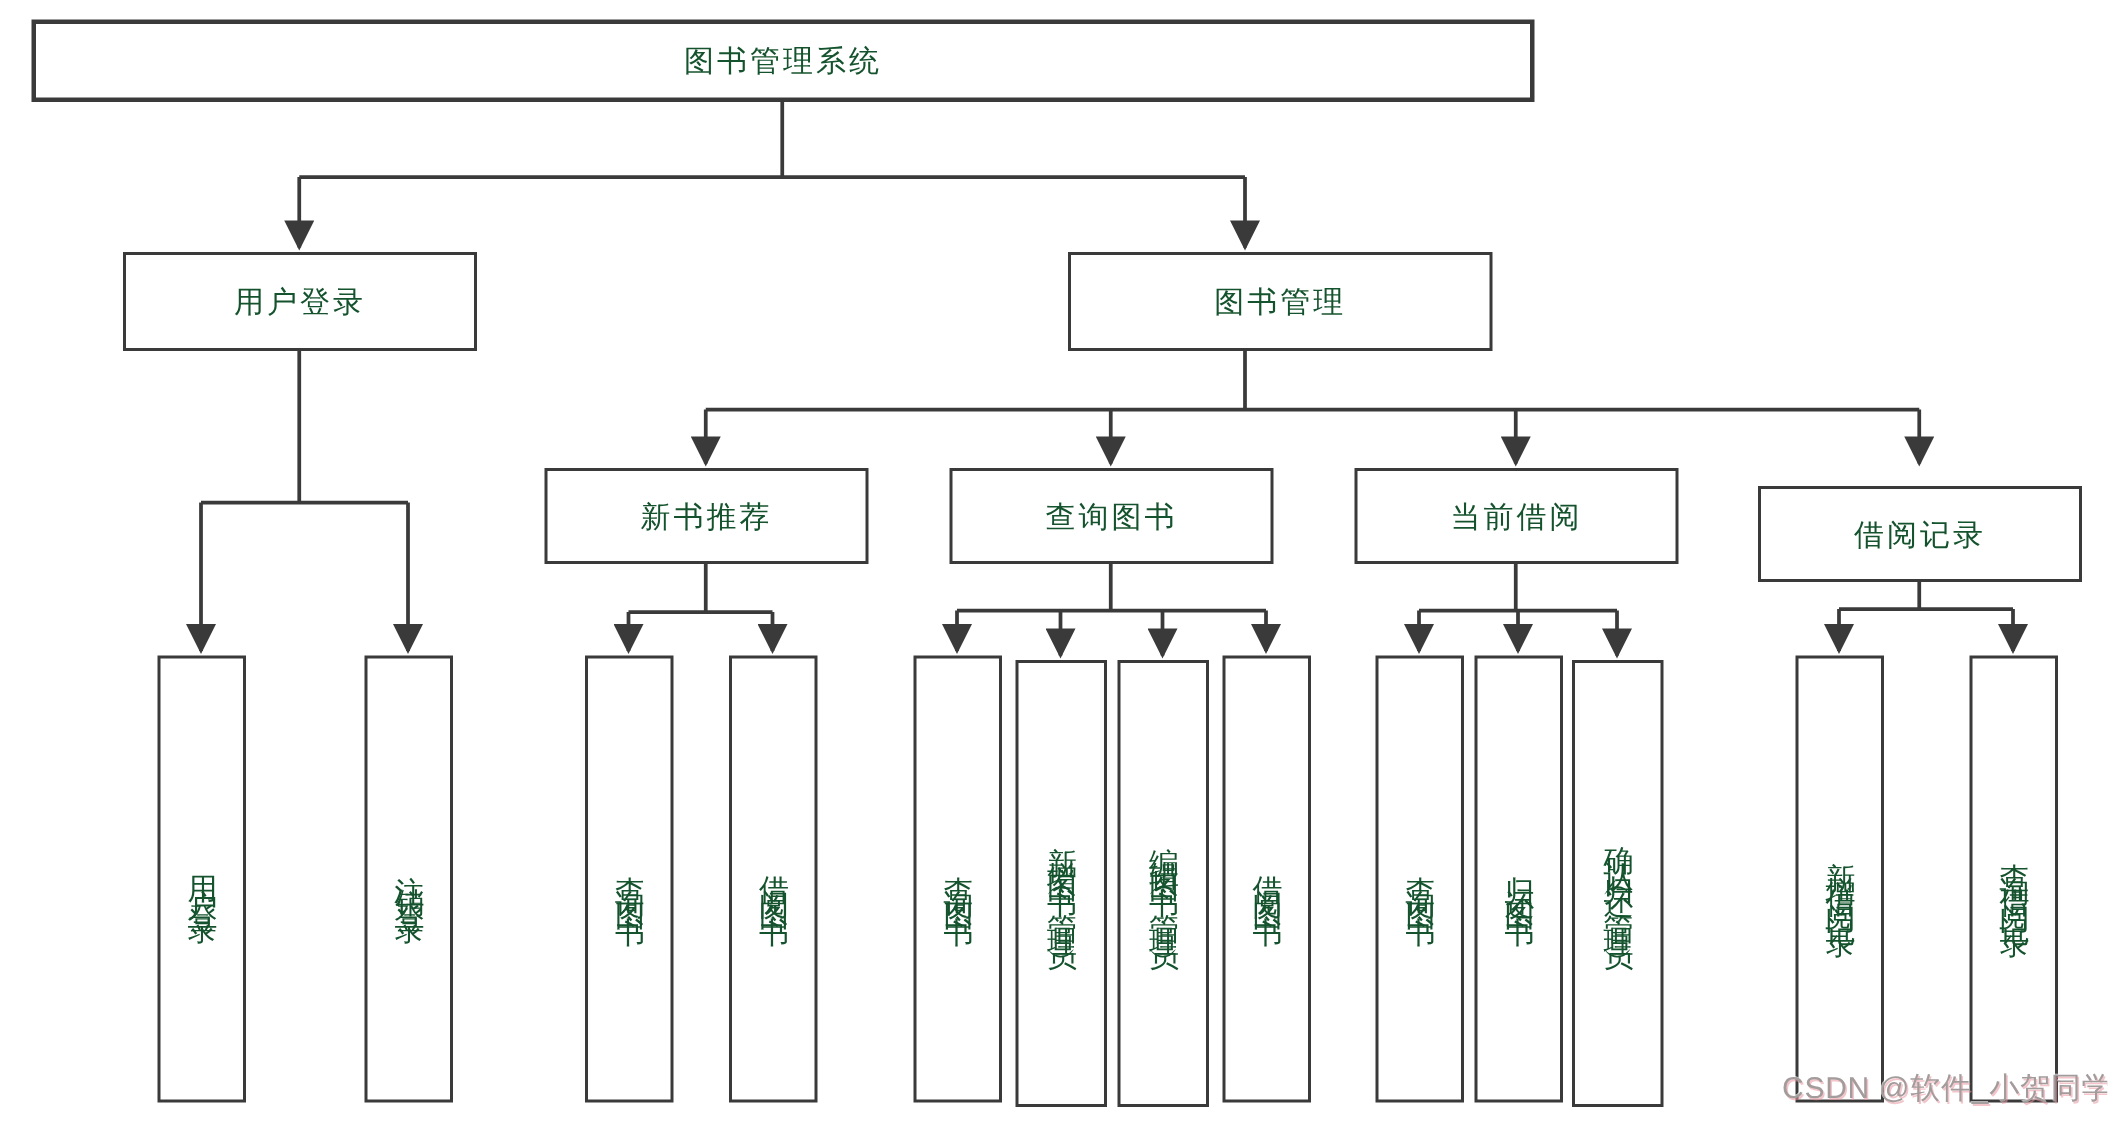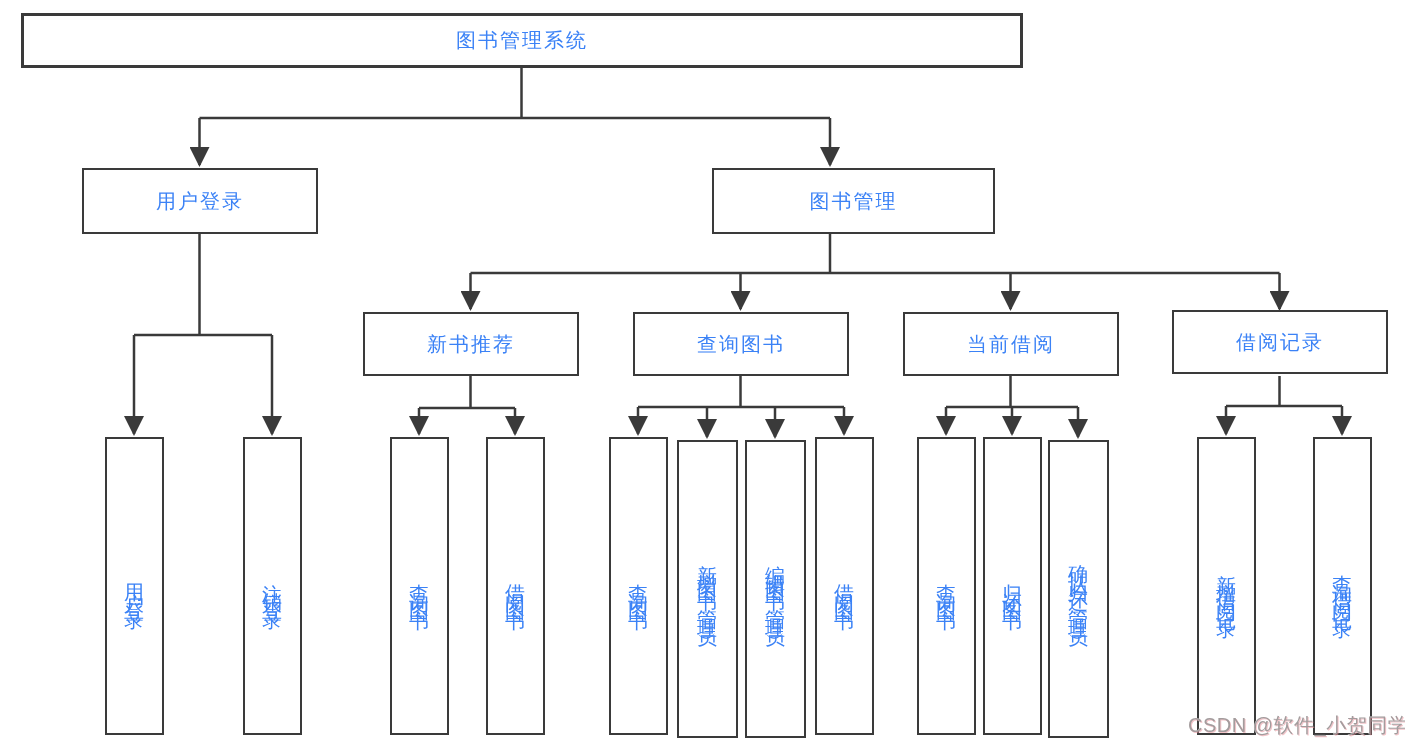--- a/index.html
+++ b/index.html
@@ -10,21 +10,21 @@
     font-family:"Liberation Sans", sans-serif;
     overflow:hidden;
   }
   #wires{position:absolute;left:0;top:0;width:1405px;height:747px;}
   .box{
     position:absolute;
     box-sizing:border-box;
     background:#ffffff;
     border:2.5px solid #3a3a3a;
     display:flex;align-items:center;justify-content:center;
-    color:#3b82f6;
+    color:#14532d;
     z-index:2;
   }
   .box.root{border-width:3px;}
   .box.h{font-size:20px;letter-spacing:2px;font-weight:500;white-space:nowrap;}
   .box.v{
     font-size:20px;
     writing-mode:vertical-lr;
     letter-spacing:9px;
     font-weight:500;
     line-height:1;
@@ -96,21 +96,21 @@
   </svg>
 
   <div class="box h root" style="left:21px;top:13px;width:1002px;height:55px;">图书管理系统</div>
 
   <div class="box h" style="left:82px;top:168px;width:236px;height:66px;">用户登录</div>
   <div class="box h" style="left:712px;top:168px;width:283px;height:66px;">图书管理</div>
 
   <div class="box h" style="left:363px;top:312px;width:216px;height:64px;">新书推荐</div>
   <div class="box h" style="left:633px;top:312px;width:216px;height:64px;">查询图书</div>
   <div class="box h" style="left:903px;top:312px;width:216px;height:64px;">当前借阅</div>
-  <div class="box h" style="left:1172px;top:310px;width:216px;height:64px;">借阅记录</div>
+  <div class="box h" style="left:1172px;top:324px;width:216px;height:64px;">借阅记录</div>
 
   <div class="box v" style="left:105px;top:437px;width:59px;height:298px;">用户登录</div>
   <div class="box v" style="left:243px;top:437px;width:59px;height:298px;">注销登录</div>
 
   <div class="box v" style="left:390px;top:437px;width:59px;height:298px;">查询图书</div>
   <div class="box v" style="left:486px;top:437px;width:59px;height:298px;">借阅图书</div>
 
   <div class="box v" style="left:609px;top:437px;width:59px;height:298px;">查询图书</div>
   <div class="box v" style="left:677px;top:440px;width:61px;height:298px;">新增图书（管理员）</div>
   <div class="box v" style="left:745px;top:440px;width:61px;height:298px;">编辑图书（管理员）</div>

